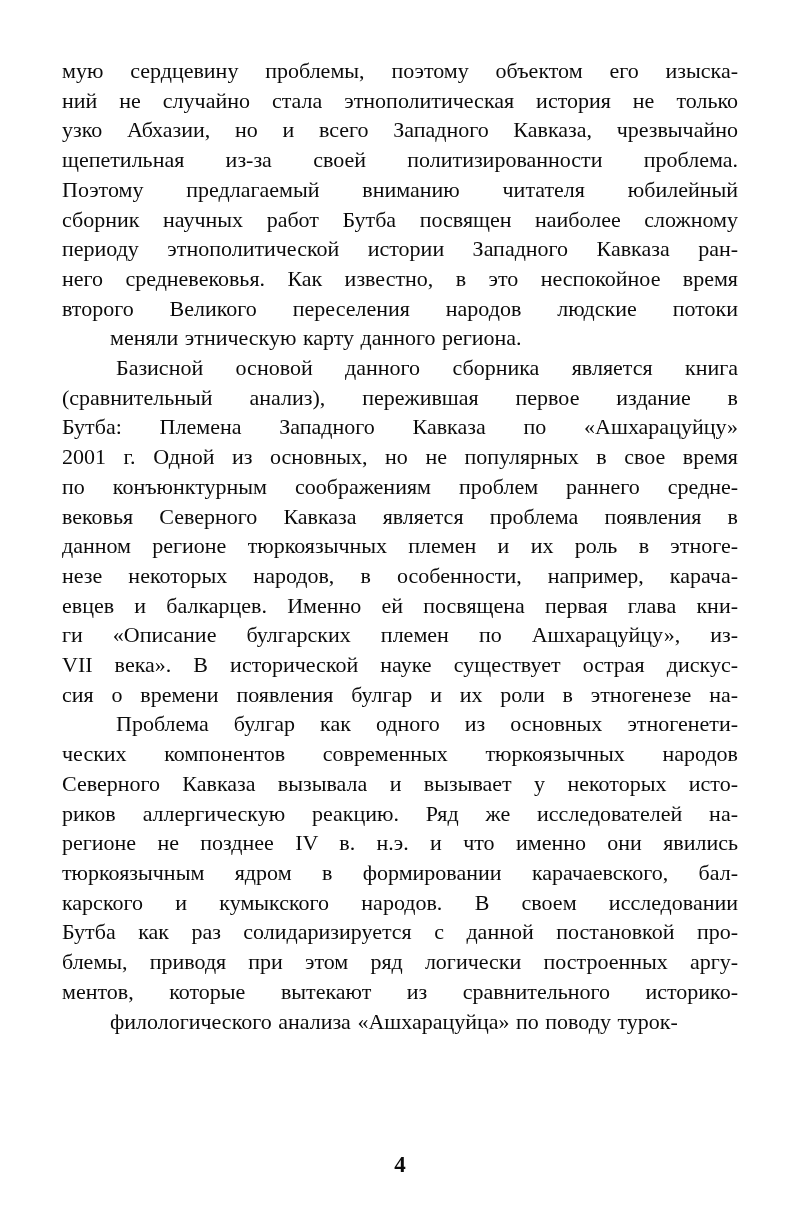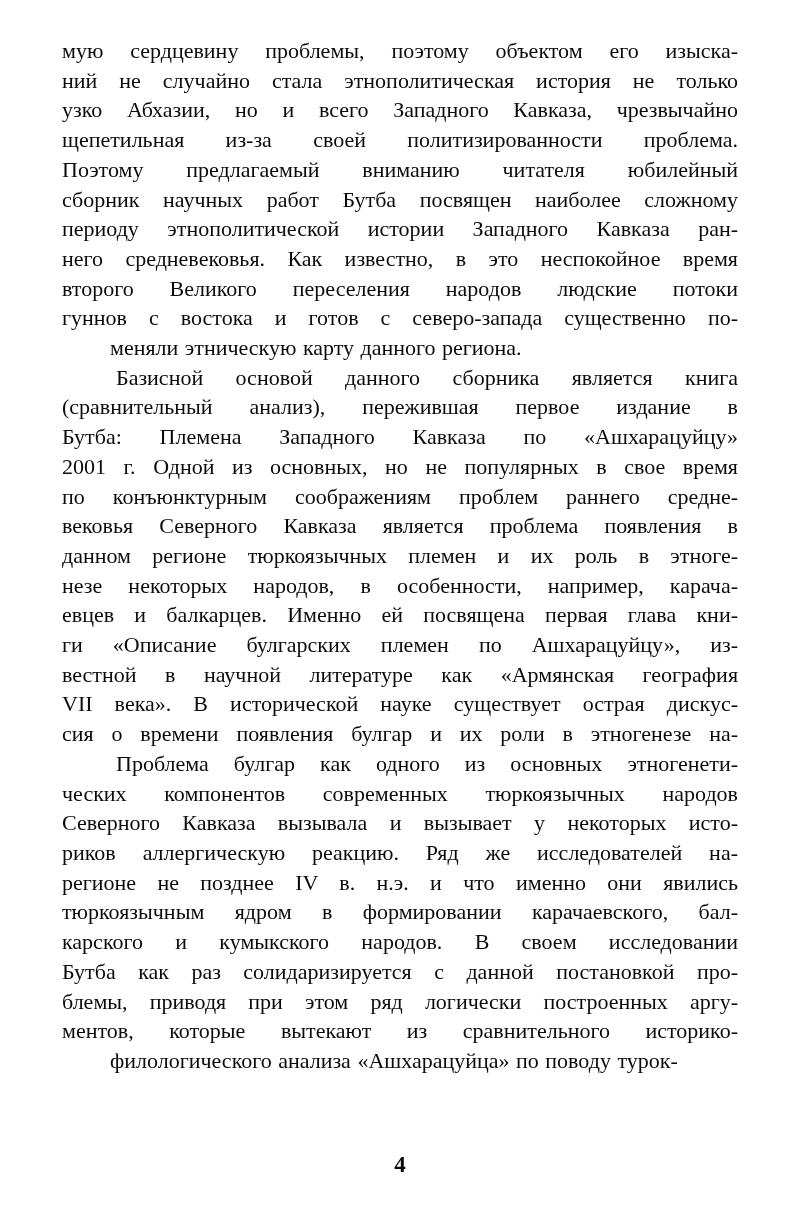--- a/index.html
+++ b/index.html
@@ -12,21 +12,21 @@
     width: 800px;
     height: 1217px;
     background: #ffffff;
     color: #0b0b0b;
     font-family: "Liberation Serif", "DejaVu Serif", serif;
     overflow: hidden;
   }
   .text-block {
     position: absolute;
     left: 62px;
-    top: 36px;
+    top: 56px;
     width: 676px;
     font-size: 22px;
     line-height: 29.7px;
   }
   .paragraph {
     margin: 0;
     padding: 0;
   }
   .line {
     text-align: justify;
@@ -59,35 +59,33 @@
     <div class="paragraph">
         <div class="line first">мую сердцевину проблемы, поэтому объектом его изыска-</div>
         <div class="line">ний не случайно стала этнополитическая история не только</div>
         <div class="line">узко Абхазии, но и всего Западного Кавказа, чрезвычайно</div>
         <div class="line">щепетильная из-за своей политизированности проблема.</div>
         <div class="line">Поэтому предлагаемый вниманию читателя юбилейный</div>
         <div class="line">сборник научных работ Бутба посвящен наиболее сложному</div>
         <div class="line">периоду этнополитической истории Западного Кавказа ран-</div>
         <div class="line">него средневековья. Как известно, в это неспокойное время</div>
         <div class="line">второго Великого переселения народов людские потоки</div>
-        <div class="line">гуннов с востока и готов с северо-запада существенно по-</div>
         <div class="line last">меняли этническую карту данного региона.</div>
       </div>
     <div class="paragraph indent">
         <div class="line first">Базисной основой данного сборника является книга</div>
         <div class="line">(сравнительный анализ), пережившая первое издание в</div>
         <div class="line">Бутба: Племена Западного Кавказа по «Ашхарацуйцу»</div>
         <div class="line">2001 г. Одной из основных, но не популярных в свое время</div>
         <div class="line">по конъюнктурным соображениям проблем раннего средне-</div>
         <div class="line">вековья Северного Кавказа является проблема появления в</div>
         <div class="line">данном регионе тюркоязычных племен и их роль в этноге-</div>
         <div class="line">незе некоторых народов, в особенности, например, карача-</div>
         <div class="line">евцев и балкарцев. Именно ей посвящена первая глава кни-</div>
         <div class="line">ги «Описание булгарских племен по Ашхарацуйцу», из-</div>
-        <div class="line">вестной в научной литературе как «Армянская география</div>
         <div class="line">VII века». В исторической науке существует острая дискус-</div>
         <div class="line">сия о времени появления булгар и их роли в этногенезе на-</div>
       </div>
     <div class="paragraph indent">
         <div class="line first">Проблема булгар как одного из основных этногенети-</div>
         <div class="line">ческих компонентов современных тюркоязычных народов</div>
         <div class="line">Северного Кавказа вызывала и вызывает у некоторых исто-</div>
         <div class="line">риков аллергическую реакцию. Ряд же исследователей на-</div>
         <div class="line">регионе не позднее IV в. н.э. и что именно они явились</div>
         <div class="line">тюркоязычным ядром в формировании карачаевского, бал-</div>

